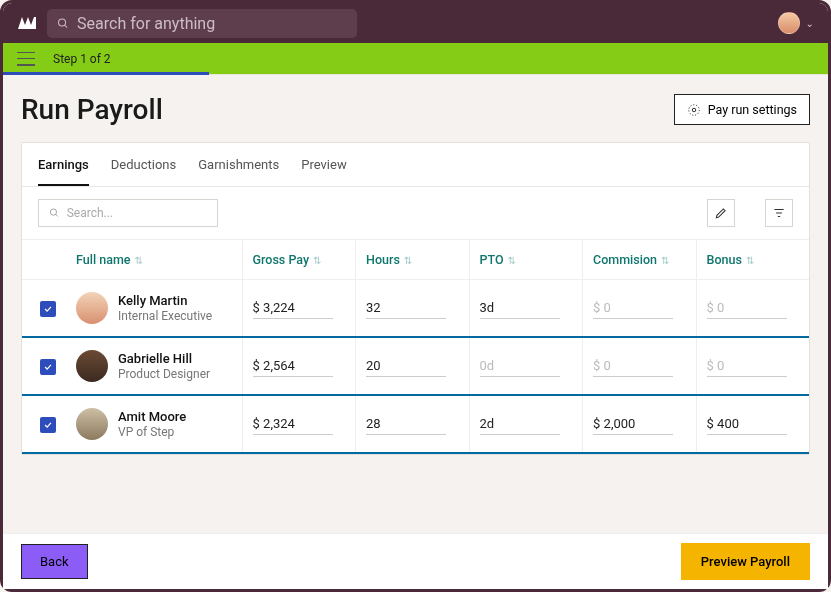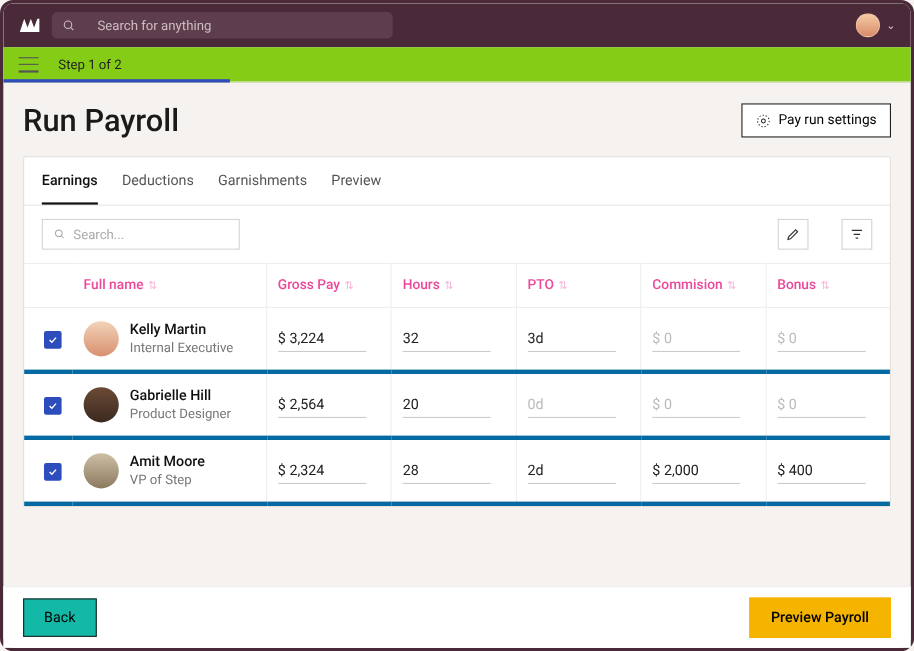--- a/index.html
+++ b/index.html
@@ -1,21 +1,21 @@
 <!DOCTYPE html>
 <html><head>
 <meta charset="utf-8">
 <style>
   * { box-sizing: border-box; margin: 0; padding: 0; font-family: -apple-system, BlinkMacSystemFont, "Segoe UI", Roboto, Helvetica, Arial, sans-serif; }
   body { width: 831px; height: 592px; background: #f5f2ef; overflow: hidden; border-radius: 12px; border: 3px solid #4a2a39; }
   .topbar { background: #4a2a39; height: 40px; display: flex; align-items: center; padding: 0 14px; gap: 10px; }
   .logo { width: 20px; height: 20px; display:flex; align-items:center; justify-content:center; }
   .logo svg { fill: #fff; }
   .search-wrap { background: #5e3e4d; border-radius: 5px; display: flex; align-items: center; padding: 5px 10px; width: 310px; gap: 8px; }
-  .search-wrap input { background: transparent; border: none; outline: none; color: #a3a3a3; font-size: 12px; width: 100%; margin-left: 12px; }
+  .search-wrap input { background: transparent; border: none; outline: none; color: #a3a3a3; font-size: 16px; width: 100%; }
   .search-wrap input::placeholder { color: #cdbcc4; }
   .top-right { margin-left: auto; display: flex; align-items: center; gap: 6px; }
   .avatar-sm { width: 22px; height: 22px; border-radius: 50%; background: linear-gradient(#f5c9a3,#d88c6a); border:1px solid #fff3; }
   .chev { color: #d6c8cf; font-size: 10px; }
   .stepbar { height: 32px; background: #84cc16; display: flex; align-items: center; padding: 0 14px; gap: 18px; border-bottom: 1px solid #e7e3df; position: relative; }
   .hamburger { width:18px; height:14px; display:flex; flex-direction:column; justify-content:space-between; }
   .hamburger span { height:1.5px; background:#555; }
   .step-text { font-size: 12px; color:#222; }
   .progress { position:absolute; left:0; bottom:-1px; height:3px; background:#2d4dbd; width:25%; }
   .content { padding: 18px 18px 0 18px; height: calc(100% - 40px - 32px - 56px); overflow: hidden; }
@@ -26,35 +26,35 @@
   .tabs { display:flex; gap:22px; padding:0 16px; border-bottom:1px solid #eae7e2; }
   .tab { padding:14px 0 12px 0; font-size:13px; color:#555; cursor:pointer; border-bottom:2px solid transparent; }
   .tab.active { color:#111; border-bottom-color:#111; font-weight:500;text-align:right; }
   .toolbar { display:flex; align-items:center; padding:12px 16px; gap:24px; }
   .table-search { border:1px solid #d8d4cf; display:flex; align-items:center; padding:6px 10px; gap:7px; width:180px; }
   .table-search input { border:none; outline:none; font-size:12px; width:100%; }
   .table-search input::placeholder { color:#aaa; }
   .tool-btn { margin-left:auto; }
   .icon-btn { width:28px; height:28px; border:1px solid #d8d4cf; display:flex; align-items:center; justify-content:center; cursor:pointer; background:#fff; }
   .table { width:100%; border-collapse:collapse; }
-  .table th { text-align:left; font-size:12.5px; font-weight:500; color:#ec4899; padding:12px 10px; border-top:1px solid #eee; border-bottom:1px solid #eee; }
+  .table th { text-align:left; font-size:12.5px; font-weight:500; color:#0f766e; padding:12px 10px; border-top:1px solid #eee; border-bottom:1px solid #eee; }
   .table th:first-child { width:44px; padding-left:18px; }
-  .table td { padding:12px 10px; border-bottom:4px solid #0369a1; vertical-align:middle; }
+  .table td { padding:12px 10px; border-bottom:2px solid #0369a1; vertical-align:middle; }
   .table td:first-child { padding-left:18px; }
   .sort-icon { opacity:0.4; font-size:10px; margin-left:4px; display:inline-block; }
   .chk { width:16px; height:16px; background:#2d4dbd; display:inline-flex; align-items:center; justify-content:center; border-radius:2px; }
   .chk svg { stroke:#fff; }
   .emp { display:flex; align-items:center; gap:10px; }
   .emp-avatar { width:32px; height:32px; border-radius:50%; background:#ddd; flex-shrink:0; }
   .emp-name { font-size:13px; color:#111; font-weight:500; }
   .emp-role { font-size:12px; color:#777; margin-top:1px; }
   .cell-input { border:none; border-bottom:1px solid #ccc; font-size:13px; padding:3px 0; width:80px; background:transparent; color:#222; }
   .cell-input.placeholder { color:#bbb; }
   .footer { position:absolute; bottom:3px; left:3px; right:3px; height:56px; background:#fff; display:flex; align-items:center; padding:0 18px; gap:10px; border-top:1px solid #eee; }
-  .btn-back { border:1px solid #222; background:#14b8a6; padding:9px 18px; font-size:13px; cursor:pointer; }
+  .btn-back { border:1px solid #222; background:#8b5cf6; padding:9px 18px; font-size:13px; cursor:pointer; }
   .btn-primary { margin-left:auto; background:#f5b400; border:none; padding:11px 20px; font-size:13px; cursor:pointer; font-weight:500; }
   .av1 { background: linear-gradient(#f3d3b8,#d89070); }
   .av2 { background: linear-gradient(#6b4a35,#3b2a20); }
   .av3 { background: linear-gradient(#cdbfa5,#8c7a5f); }
   .av4 { background: linear-gradient(#e8d5c0,#c0a080); }
   .th-sep { border-left:1px solid #eee; }
 </style>
 </head>
 <body>
 

